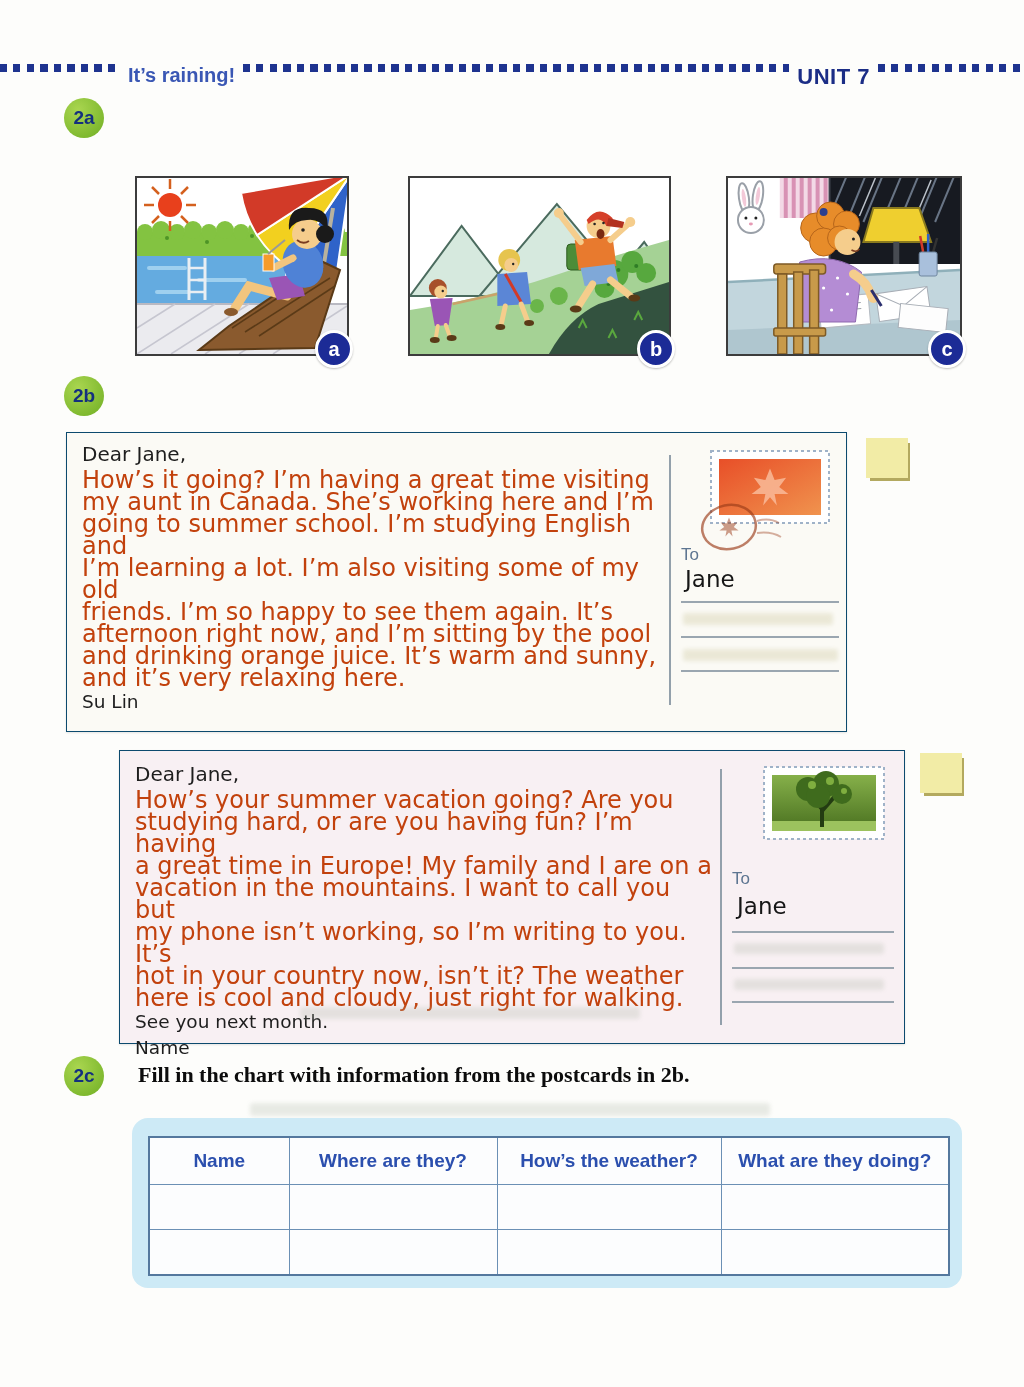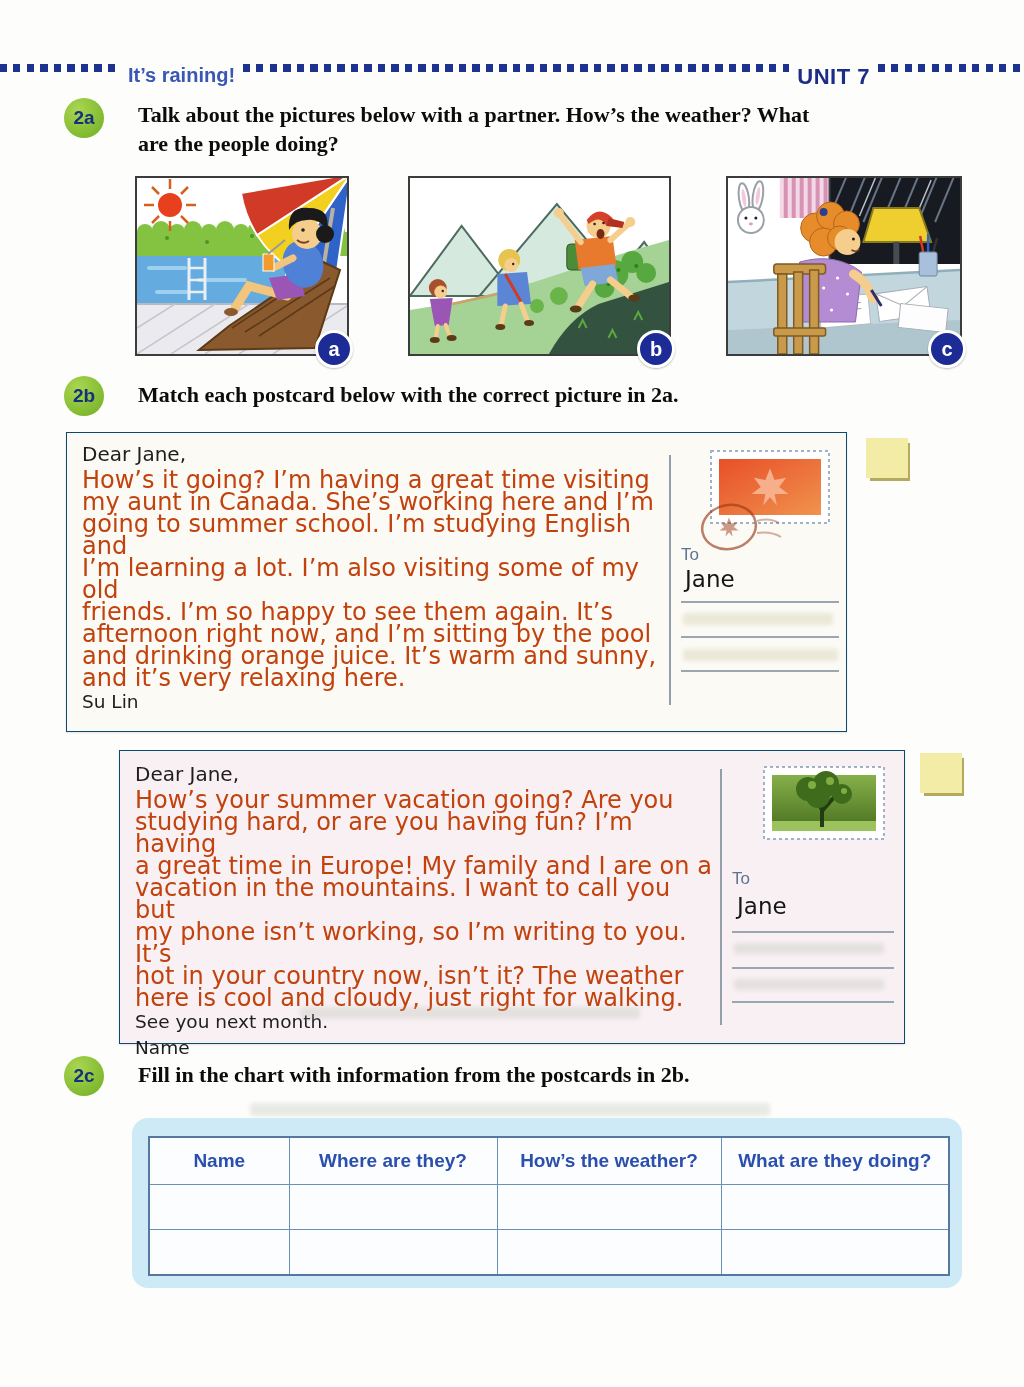--- a/index.html
+++ b/index.html
@@ -69,22 +69,20 @@
 
   <div class="header">
     <div class="dots d1"></div>
     <span class="hdr-title">It’s raining!</span>
     <div class="dots d2"></div>
     <span class="hdr-unit">UNIT 7</span>
     <div class="dots d3"></div>
   </div>
 
   <div class="badge" style="left:64px;top:98px;">2a</div>
-  <div class="instr" style="left:138px;top:100px;width:860px;">Talk about the pictures below with a partner. How’s the weather? What
-are the people doing?</div>
 
   <div class="pic" style="left:135px;width:214px;">
     <svg viewBox="0 0 210 176" preserveAspectRatio="none">
       <rect x="0" y="0" width="210" height="176" fill="#ffffff"></rect>
 
       <rect x="0" y="54" width="210" height="24" fill="#83c341"></rect>
       <g fill="#83c341">
         <circle cx="8" cy="54" r="8"></circle>
           <circle cx="24" cy="52" r="9"></circle>
           <circle cx="40" cy="54" r="8"></circle>
@@ -360,21 +358,20 @@
         <rect x="50" y="96" width="9" height="80"></rect>
           <rect x="66" y="94" width="9" height="82"></rect>
           <rect x="82" y="92" width="9" height="84"></rect>
         <rect x="46" y="150" width="52" height="8" rx="2"></rect>
       </g>
     </svg>
     <div class="pic-badge">c</div>
   </div>
 
   <div class="badge" style="left:64px;top:376px;">2b</div>
-  <div class="instr" style="left:138px;top:380px;width:860px;">Match each postcard below with the correct picture in 2a.</div>
 
   <div class="postcard" style="left:66px;top:432px;width:779px;height:298px;">
     <div class="pc-text" style="width:586px;">
       <div class="pc-greet">Dear Jane,</div>
       <div class="pc-body">How’s it going? I’m having a great time visiting
 my aunt in Canada. She’s working here and I’m
 going to summer school. I’m studying English and
 I’m learning a lot. I’m also visiting some of my old
 friends. I’m so happy to see them again. It’s
 afternoon right now, and I’m sitting by the pool

